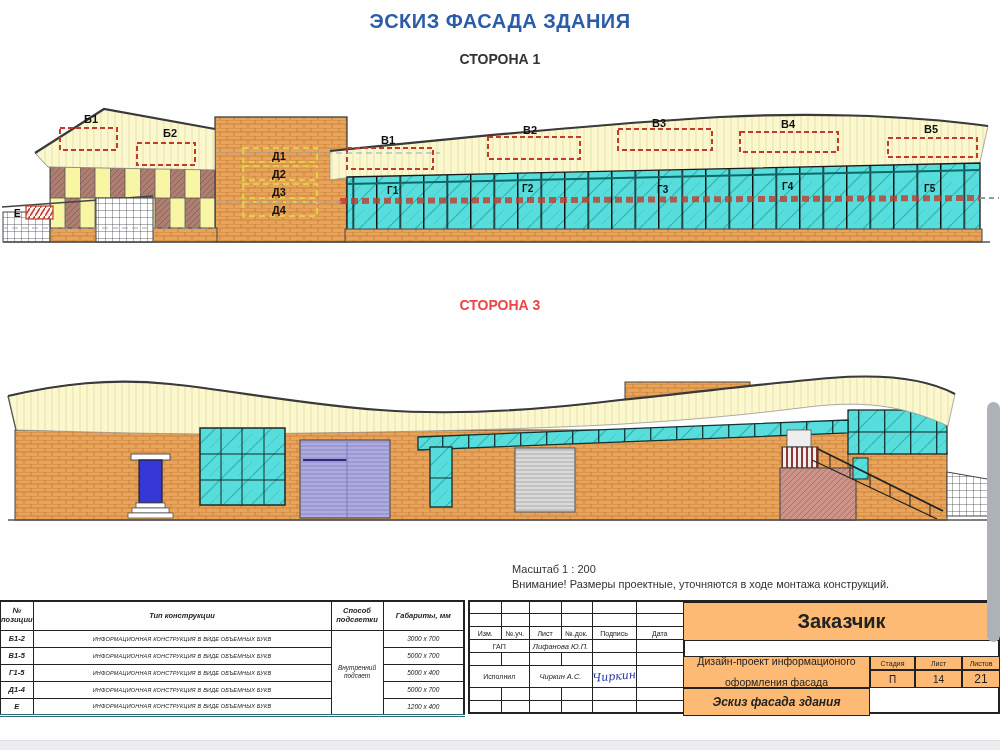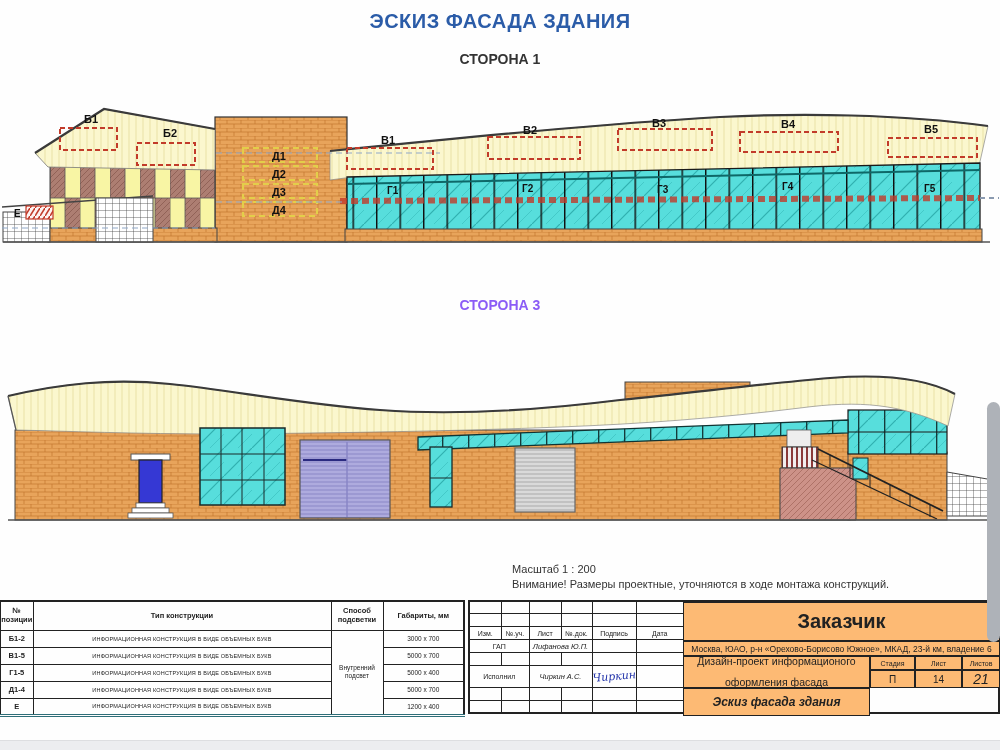--- a/index.html
+++ b/index.html
@@ -2,28 +2,28 @@
 <html><head>
 <meta charset="utf-8">
 <style>
   html,body{margin:0;padding:0;background:#fff;}
   #page{position:relative;width:1000px;height:750px;background:#fefefe;overflow:hidden;
         font-family:"Liberation Sans",sans-serif;color:#222;}
   .abs{position:absolute;}
   .ctr{text-align:center;width:100%;}
   #main-title{top:10px;left:0;font-size:20px;font-weight:bold;color:#2b5ca8;letter-spacing:.5px;}
   #side1-title{top:36px;left:0;font-size:14px;font-weight:bold;color:#333;margin-top:15px;}
-  #side3-title{top:297px;left:0;font-size:14px;font-weight:bold;color:#8b5cf6;}
+  #side3-title{top:297px;left:0;font-size:14px;font-weight:bold;color:#ef4444;}
   #notes{left:512px;top:562px;font-size:11px;line-height:15px;color:#333;}
   svg text{font-family:"Liberation Sans",sans-serif;font-weight:bold;fill:#111;}
   
   table{border-collapse:collapse;table-layout:fixed;}
   #spec{left:-1px;top:600px;width:464px;height:114px;}
   #spec td{border:1px solid #222;padding:0;text-align:center;vertical-align:middle;overflow:hidden;}
-  #spec{border:2px solid #222;border-bottom:3px double #2e6e78;}
+  #spec{border:2px solid #222;border-bottom:3px double #2e6e78;font-style:italic;}
   #spec .hdr{font-weight:bold;font-size:7.5px;line-height:8.5px;}
   #spec .pos{font-weight:bold;font-size:7.5px;}
   #spec .typ{font-size:5.5px;letter-spacing:.2px;}
   #spec .siz{font-size:6.5px;}
   #spec .lit{font-size:6.5px;line-height:8px;}
   
   #stamp{left:468px;top:600px;width:215px;height:114px;border:2px solid #222;}
   #stamp td{border:1px solid #222;padding:0;text-align:center;vertical-align:middle;font-size:7px;overflow:hidden;}
   #stamp .nm{font-style:italic;font-size:7.5px;}
   #stamp .sig{font-family:"DejaVu Serif",serif;font-style:italic;color:#2233aa;font-size:11px;transform:rotate(-5deg);}
@@ -371,27 +371,26 @@
           <td></td>
           <td></td>
           <td></td>
           <td></td>
         </tr>
   </tbody>
     </table>
 
   <div class="abs" id="tblock">
     <div class="cell" style="left:0;top:0;width:317px;height:39px;font-size:20px;font-weight:bold;">Заказчик</div>
-    <div class="cell" style="left:0;top:39px;width:317px;height:15px;font-size:8.5px;">Москва, ЮАО, р-н «Орехово-Борисово Южное», МКАД, 23-й км, владение 6</div>
     <div class="cell" style="left:0;top:54px;width:187px;height:32px;font-size:10.5px;line-height:21px;padding:0 6px;">Дизайн-проект информационого оформления фасада</div>
     <div class="cell" style="left:187px;top:54px;width:45px;height:14px;font-size:7px;">Стадия</div>
     <div class="cell" style="left:232px;top:54px;width:47px;height:14px;font-size:7px;">Лист</div>
     <div class="cell" style="left:279px;top:54px;width:38px;height:14px;font-size:7px;">Листов</div>
     <div class="cell" style="left:187px;top:68px;width:45px;height:18px;font-size:10px;">П</div>
     <div class="cell" style="left:232px;top:68px;width:47px;height:18px;font-size:10px;">14</div>
-    <div class="cell" style="left:279px;top:68px;width:38px;height:18px;font-size:14px;font-style:italic;">21</div>
+    <div class="cell" style="left:279px;top:68px;width:38px;height:18px;font-size:12px;">21</div>
     <div class="cell" style="left:0;top:86px;width:187px;height:28px;font-size:12px;font-style:italic;font-weight:bold;">Эскиз фасада здания</div>
   </div>
 
   <div class="abs" id="vthumb"></div>
   <div class="abs" id="hbar"></div>
 
 </div>
 
 </body></html>

